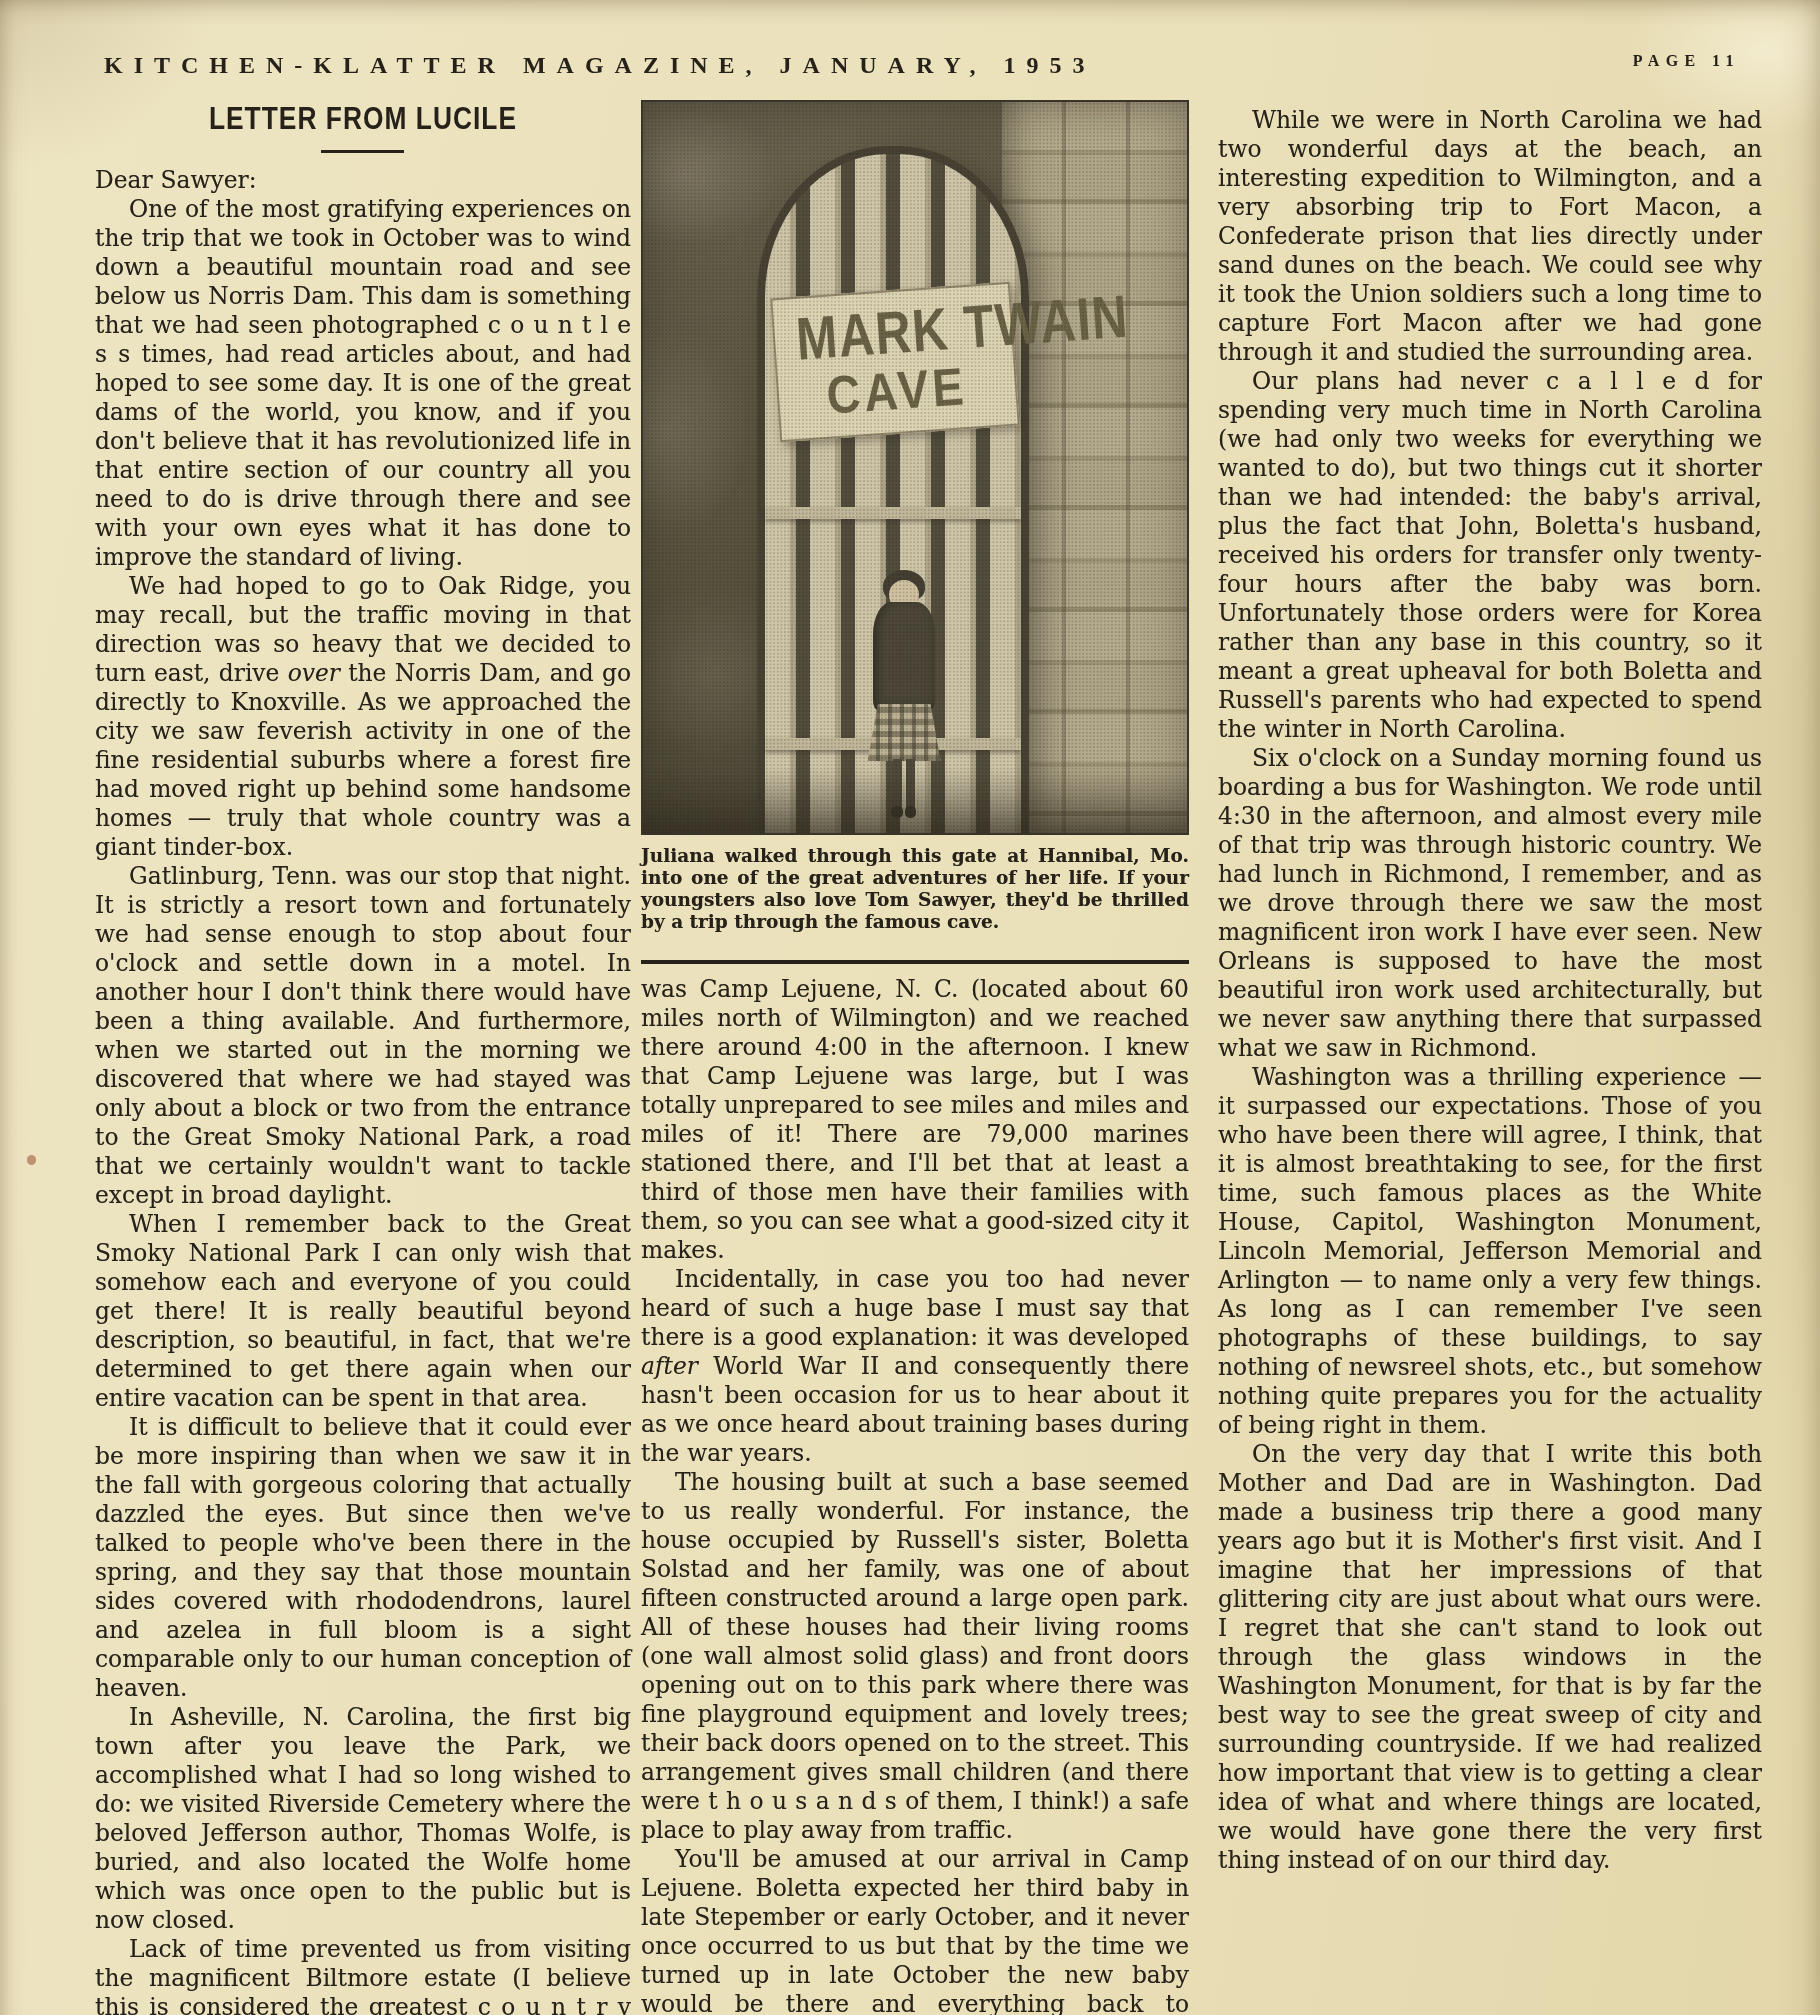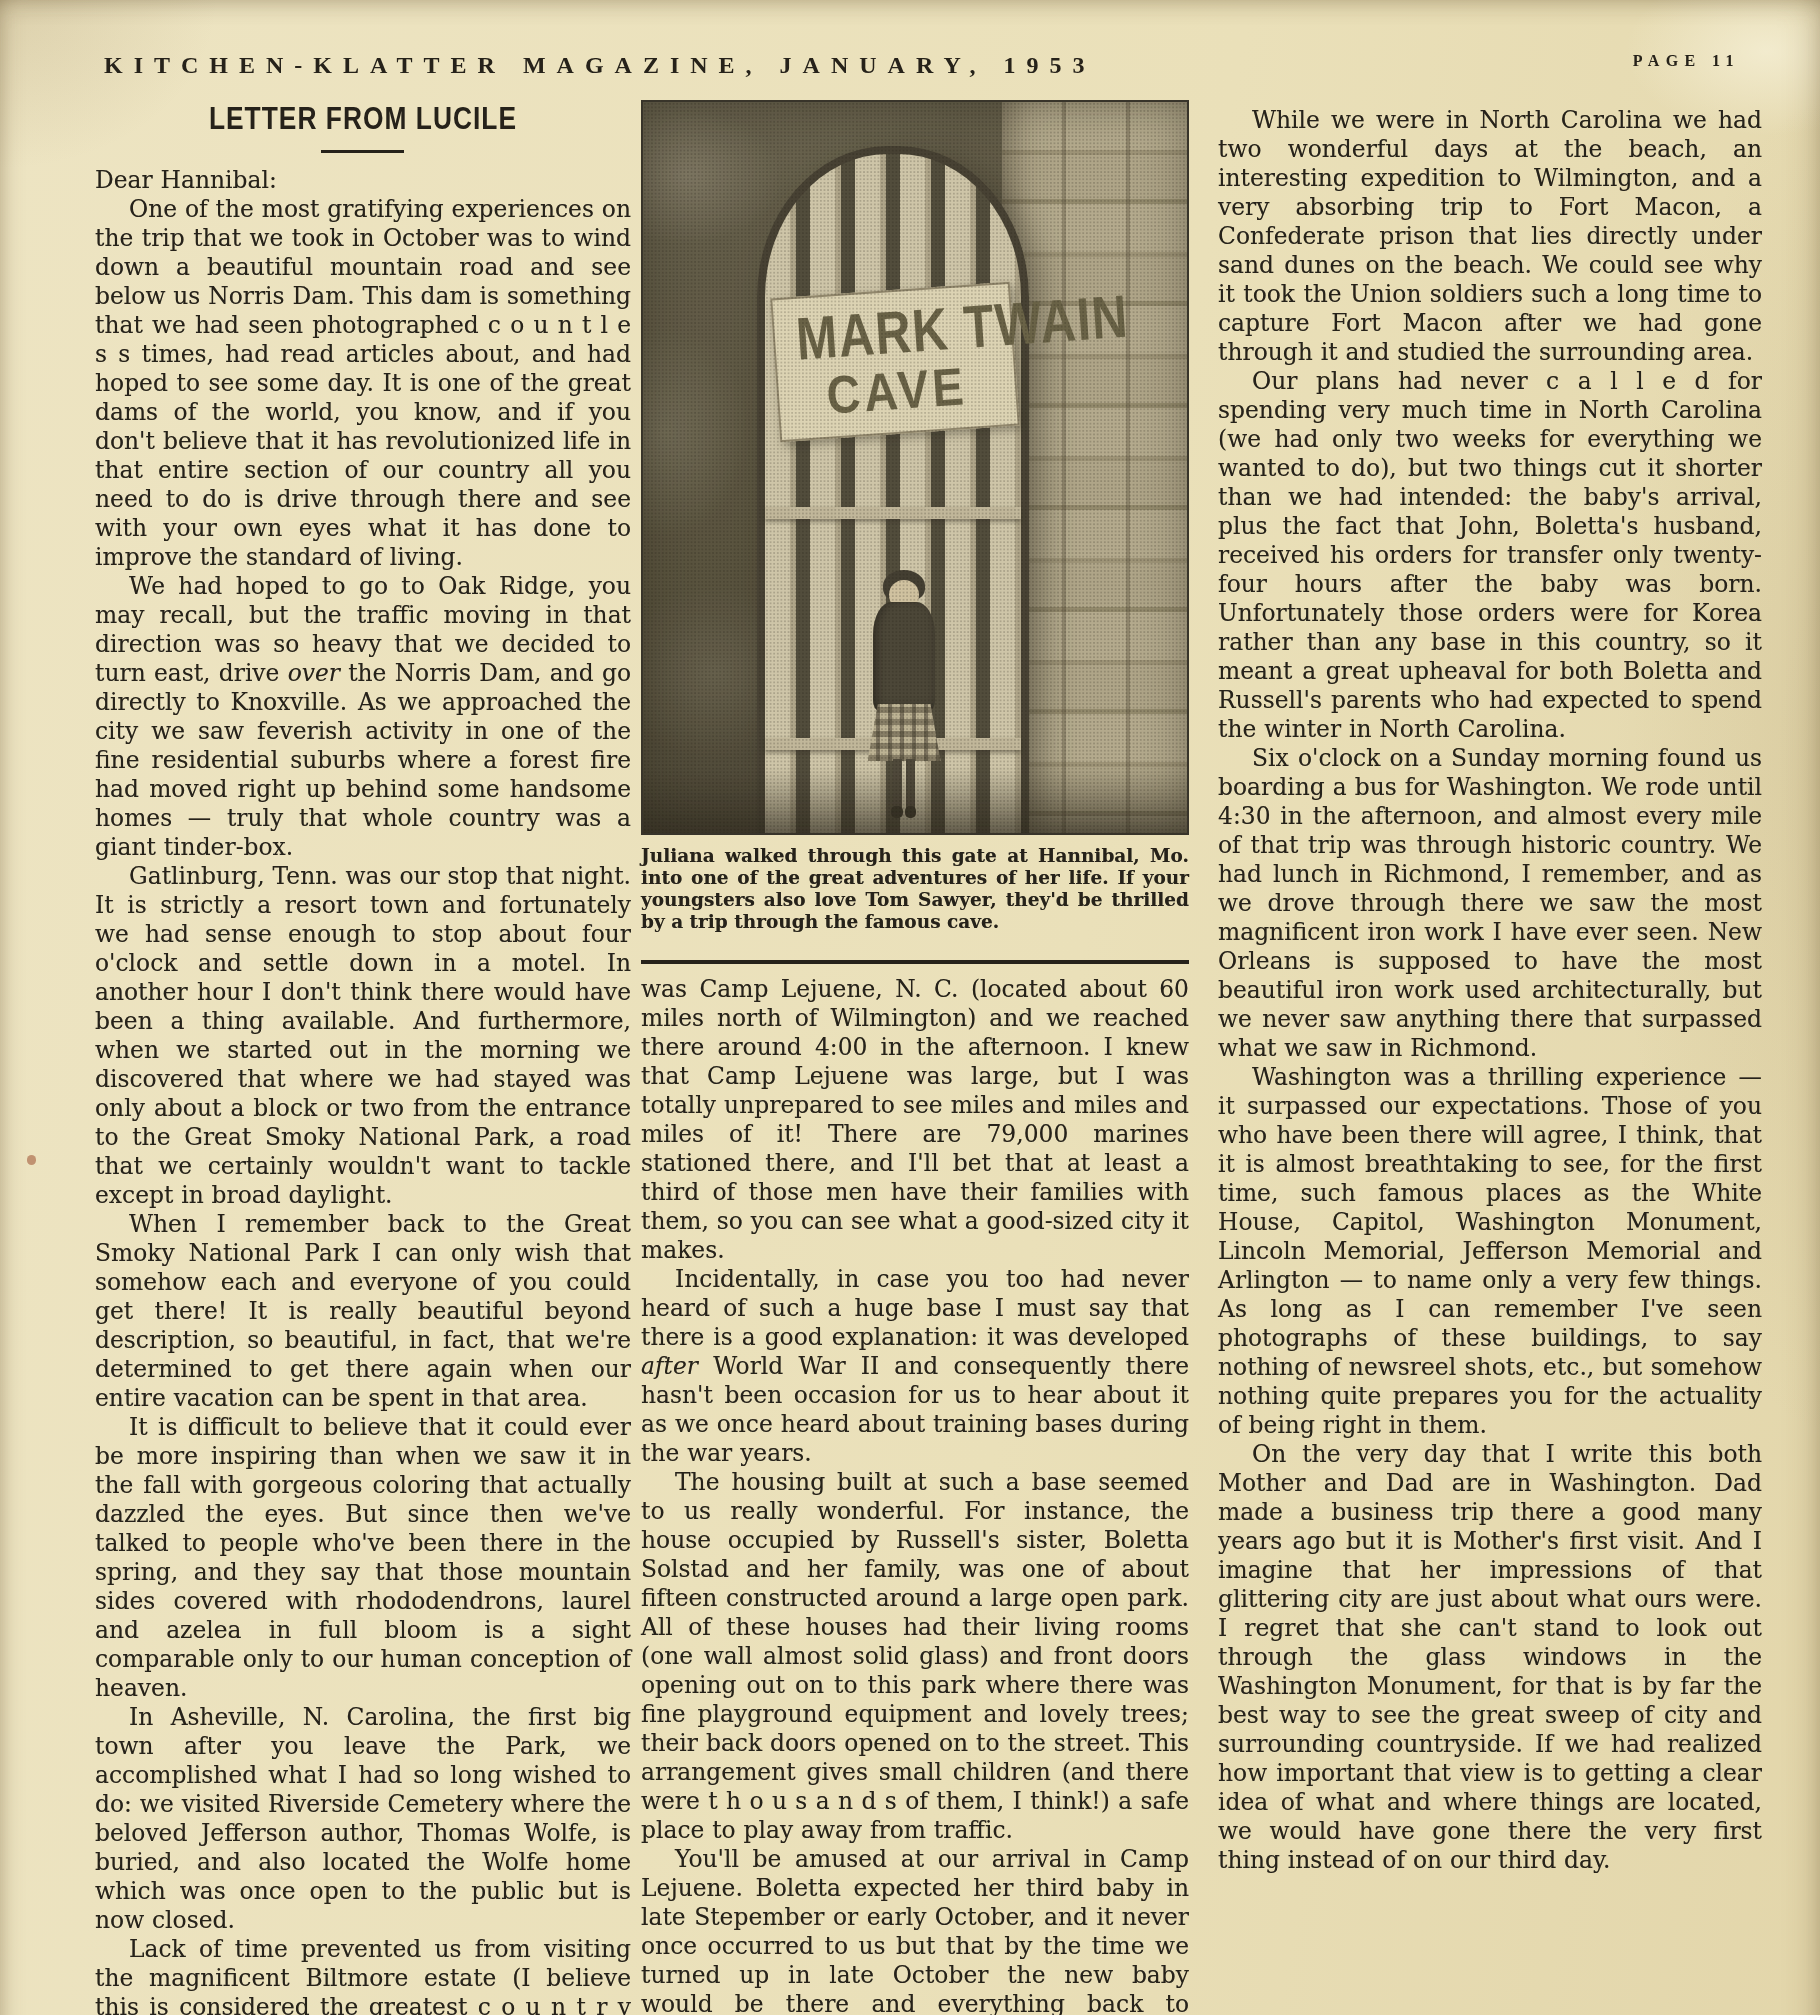--- a/index.html
+++ b/index.html
@@ -133,21 +133,21 @@
 
 <div class="page">
 
   <div class="masthead">KITCHEN-KLATTER MAGAZINE, JANUARY, 1953</div>
   <div class="pageno">PAGE 11</div>
 
   <div class="title">LETTER FROM LUCILE</div>
   <div class="title-rule"></div>
 
   <div class="col col1">
-      <p class="noindent"><span>Dear Hannibal:</span></p>
+      <p class="noindent"><span>Dear Sawyer:</span></p>
       <p><span>One of the most gratifying experiences on the trip that we took in October was to wind down a beautiful mountain road and see below us Norris Dam. This dam is something that we had seen photographed c o u n t l e s s times, had read articles about, and had hoped to see some day. It is one of the great dams of the world, you know, and if you don't believe that it has revolutionized life in that entire section of our country all you need to do is drive through there and see with your own eyes what it has done to improve the standard of living.</span></p>
       <p><span>We had hoped to go to Oak Ridge, you may recall, but the traffic moving in that direction was so heavy that we decided to turn east, drive </span><span class="it">over</span><span> the Norris Dam, and go directly to Knoxville. As we approached the city we saw feverish activity in one of the fine residential suburbs where a forest fire had moved right up behind some handsome homes — truly that whole country was a giant tinder-box.</span></p>
       <p><span>Gatlinburg, Tenn. was our stop that night. It is strictly a resort town and fortunately we had sense enough to stop about four o'clock and settle down in a motel. In another hour I don't think there would have been a thing available. And furthermore, when we started out in the morning we discovered that where we had stayed was only about a block or two from the entrance to the Great Smoky National Park, a road that we certainly wouldn't want to tackle except in broad daylight.</span></p>
       <p><span>When I remember back to the Great Smoky National Park I can only wish that somehow each and everyone of you could get there!  It is really beautiful beyond description, so beautiful, in fact, that we're determined to get there again when our entire vacation can be spent in that area.</span></p>
       <p><span>It is difficult to believe that it could ever be more inspiring than when we saw it in the fall with gorgeous coloring that actually dazzled the eyes. But since then we've talked to people who've been there in the spring, and they say that those mountain sides covered with rhododendrons, laurel and azelea in full bloom is a sight comparable only to our human conception of heaven.</span></p>
       <p><span>In Asheville, N. Carolina, the first big town after you leave the Park, we accomplished what I had so long wished to do: we visited Riverside Cemetery where the beloved Jefferson author, Thomas Wolfe, is buried, and also located the Wolfe home which was once open to the public but is now closed.</span></p>
       <p><span>Lack of time prevented us from visiting the magnificent Biltmore estate (I believe this is considered the greatest c o u n t r y estate in the United States), but those of you who are not as hurried as we were should by all means take time to see it.  People who have been there have told me that there is no experience like it, and from reading much material about it I am sure that they're right.</span></p>
     </div>
 
   <div class="photo">

